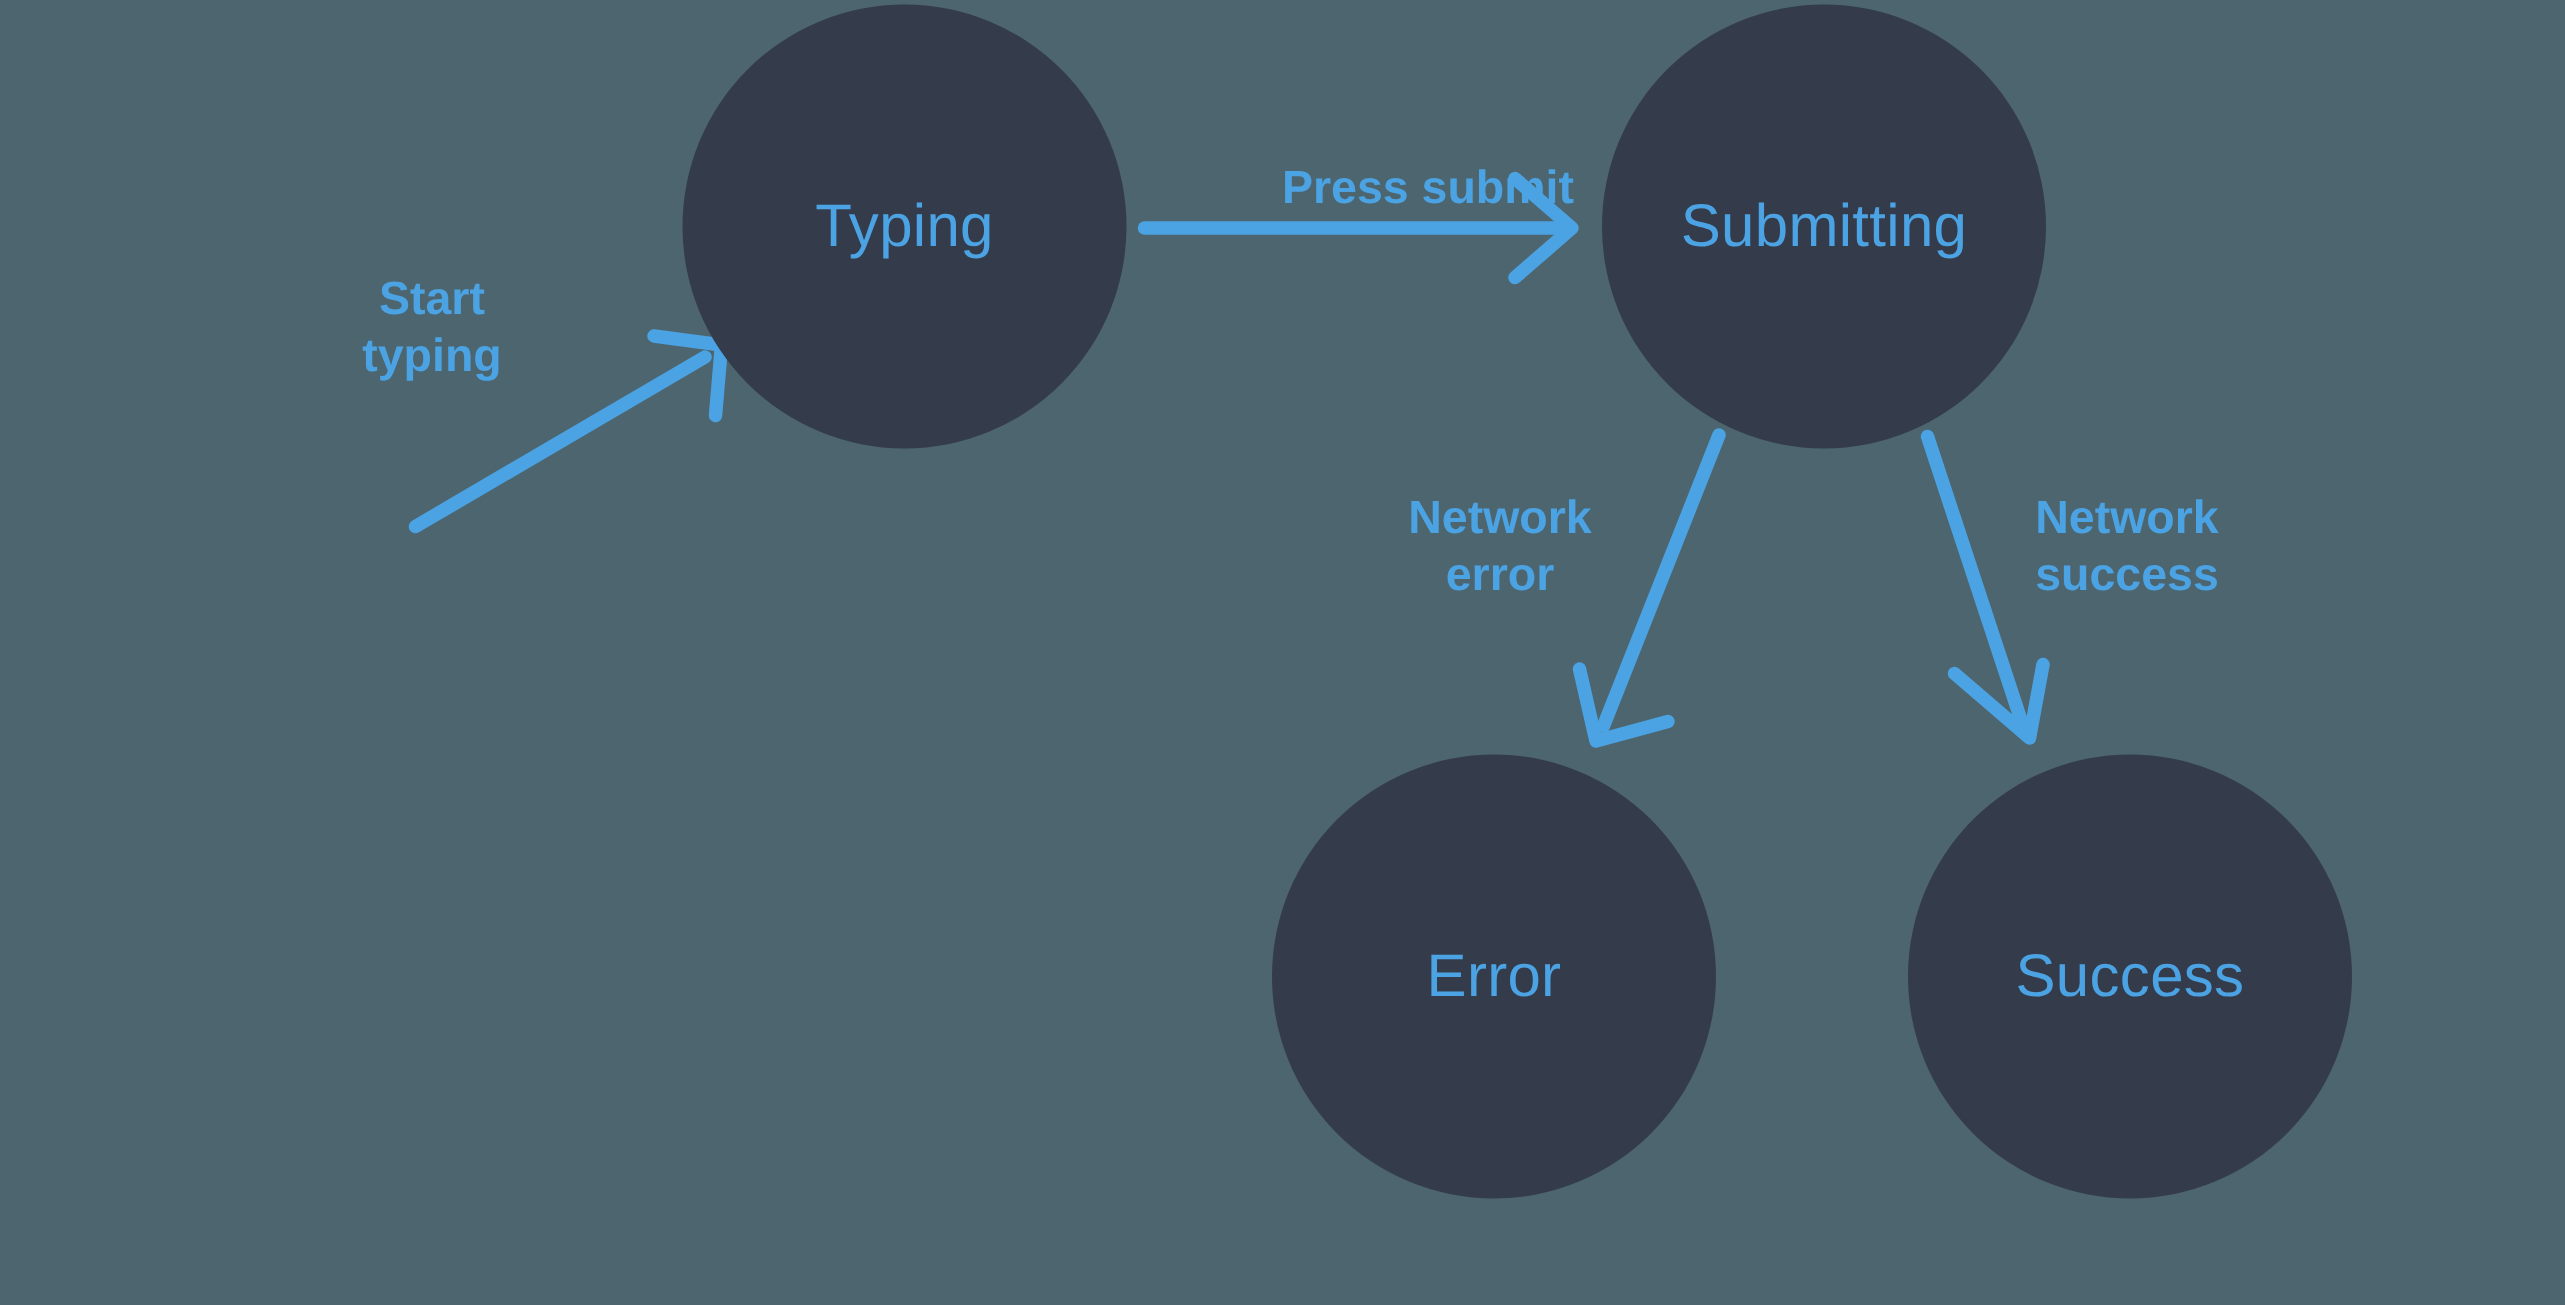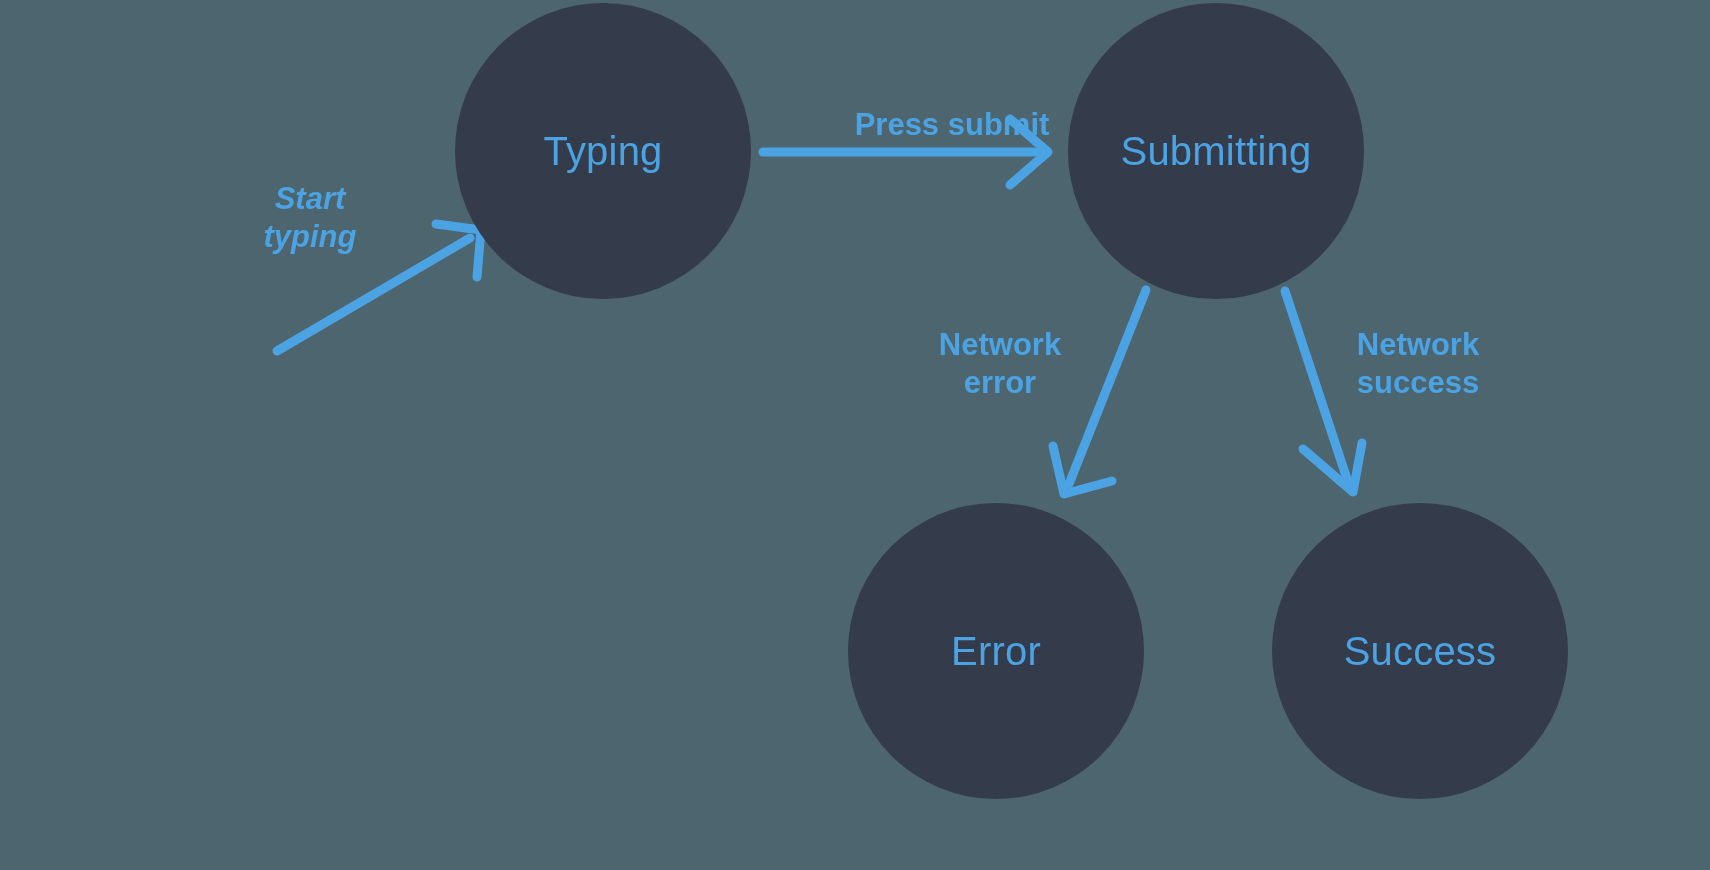--- a/index.html
+++ b/index.html
@@ -92,21 +92,21 @@
   </div>
 
   <div class="node" style="left:848px; top:503px; width:296px; height:296px;">
     <span class="node-label">Error</span>
   </div>
 
   <div class="node" style="left:1272px; top:503px; width:296px; height:296px;">
     <span class="node-label">Success</span>
   </div>
 
-  <div class="edge-label" style="left:310px; top:218px;font-style:italic;">Start
+  <div class="edge-label" style="left:288px; top:218px;">Start
 typing</div>
 
   <div class="edge-label" style="left:952px; top:80px;margin-top:45px;">Press submit</div>
 
   <div class="edge-label" style="left:1000px; top:364px;">Network
 error</div>
 
   <div class="edge-label" style="left:1418px; top:364px;">Network
 success</div>
 

